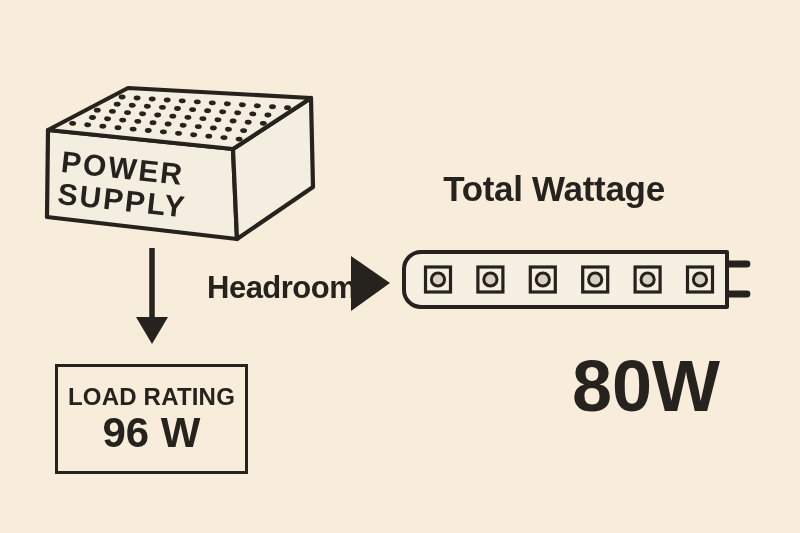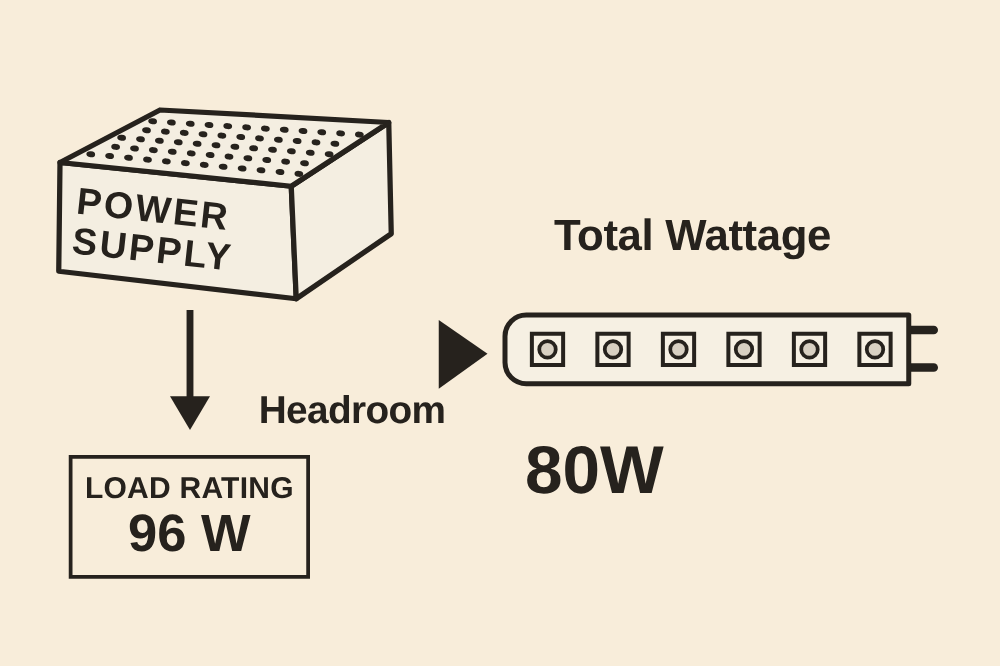--- a/index.html
+++ b/index.html
@@ -28,37 +28,37 @@
 
   .ps-label{
     position:absolute;left:63px;top:146px;
     transform:rotate(6.2deg);transform-origin:left top;
     font-size:30px;line-height:32px;font-weight:700;letter-spacing:2px;
     color:var(--ink);white-space:nowrap;
   }
   .headroom-label{
     position:absolute;left:207px;top:271px;
     font-size:31px;line-height:34px;font-weight:700;letter-spacing:-0.5px;
-    color:var(--ink);white-space:nowrap;margin-top:40px;
+    color:var(--ink);white-space:nowrap;
   }
   .load-box{
-    position:absolute;left:55px;top:364px;width:193px;height:99px;
+    position:absolute;left:55px;top:364px;width:193px;height:110px;
     border:3.5px solid var(--ink);
     display:flex;flex-direction:column;align-items:center;justify-content:center;
     text-align:center;background:transparent;
   }
   .load-title{font-size:24px;font-weight:700;letter-spacing:0.2px;line-height:26px;}
   .load-value{font-size:42px;font-weight:700;line-height:44px;margin-top:1px;}
   .tw-title{
     position:absolute;left:404px;top:169px;width:300px;text-align:center;
     font-size:35px;font-weight:700;letter-spacing:-0.3px;color:var(--ink);
   }
   .tw-value{
-    position:absolute;left:420px;top:345px;width:300px;text-align:left;
-    font-size:54px;font-weight:700;color:var(--ink);
+    position:absolute;left:420px;top:345px;width:300px;text-align:right;
+    font-size:72px;font-weight:700;color:var(--ink);
   }
 </style>
 </head>
 <body>
 
 <div class="stage">
 
   <svg class="art" viewBox="0 0 800 533">
 
     <g>

